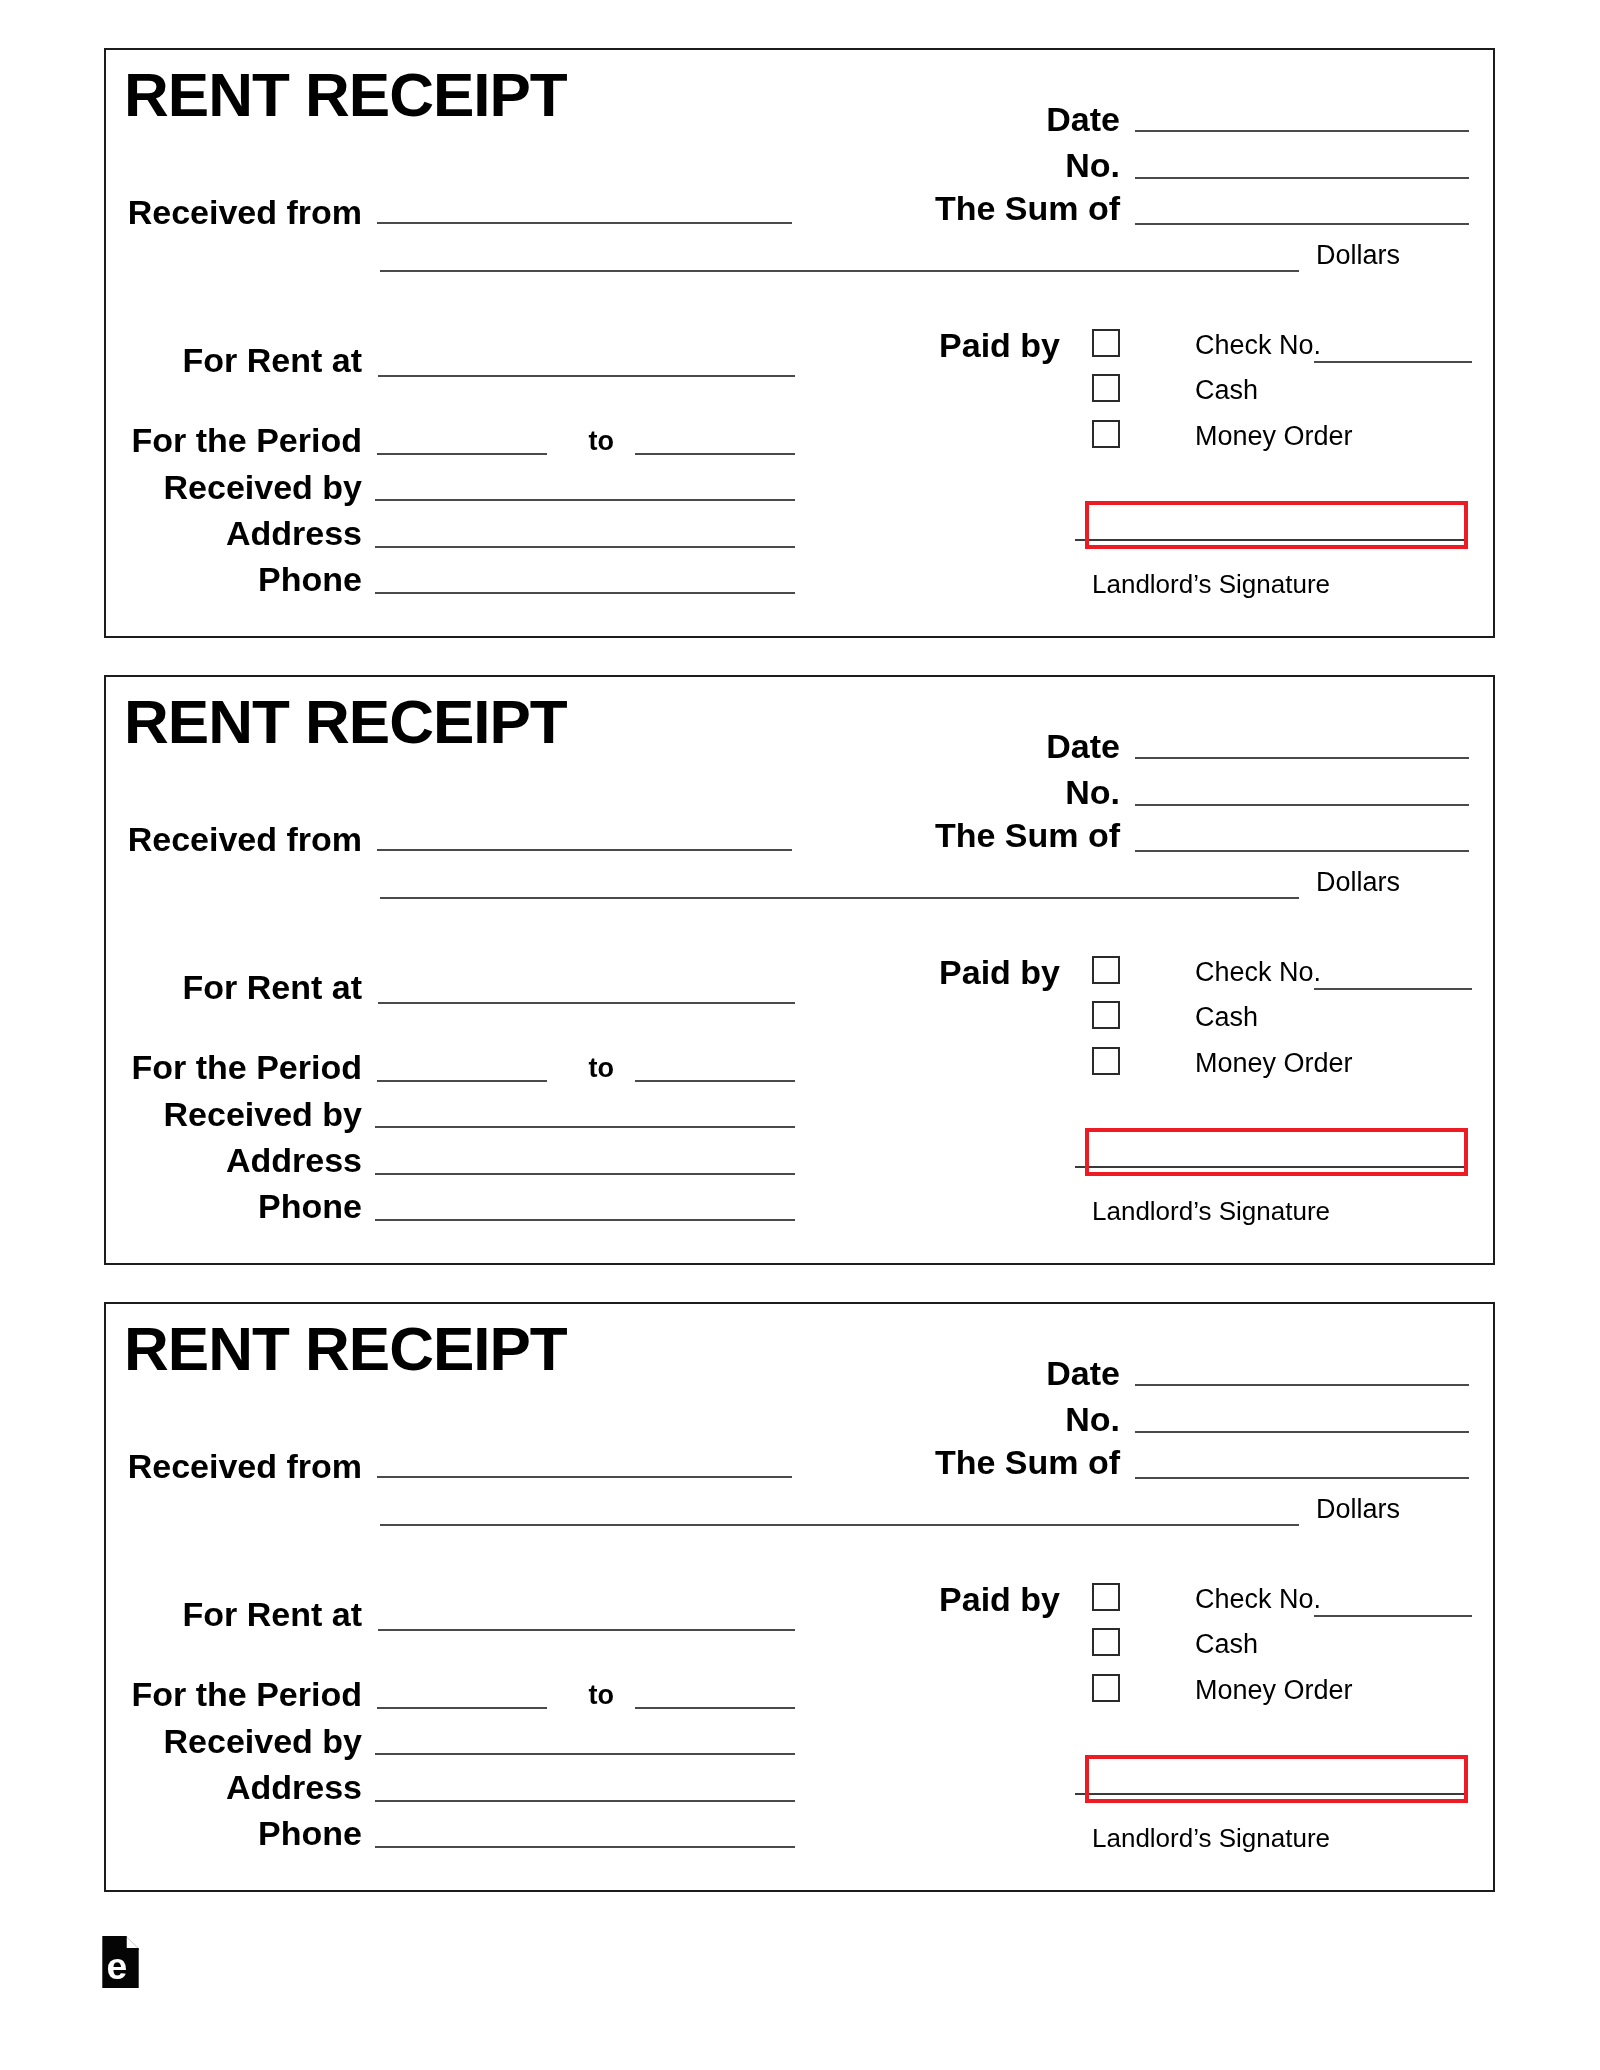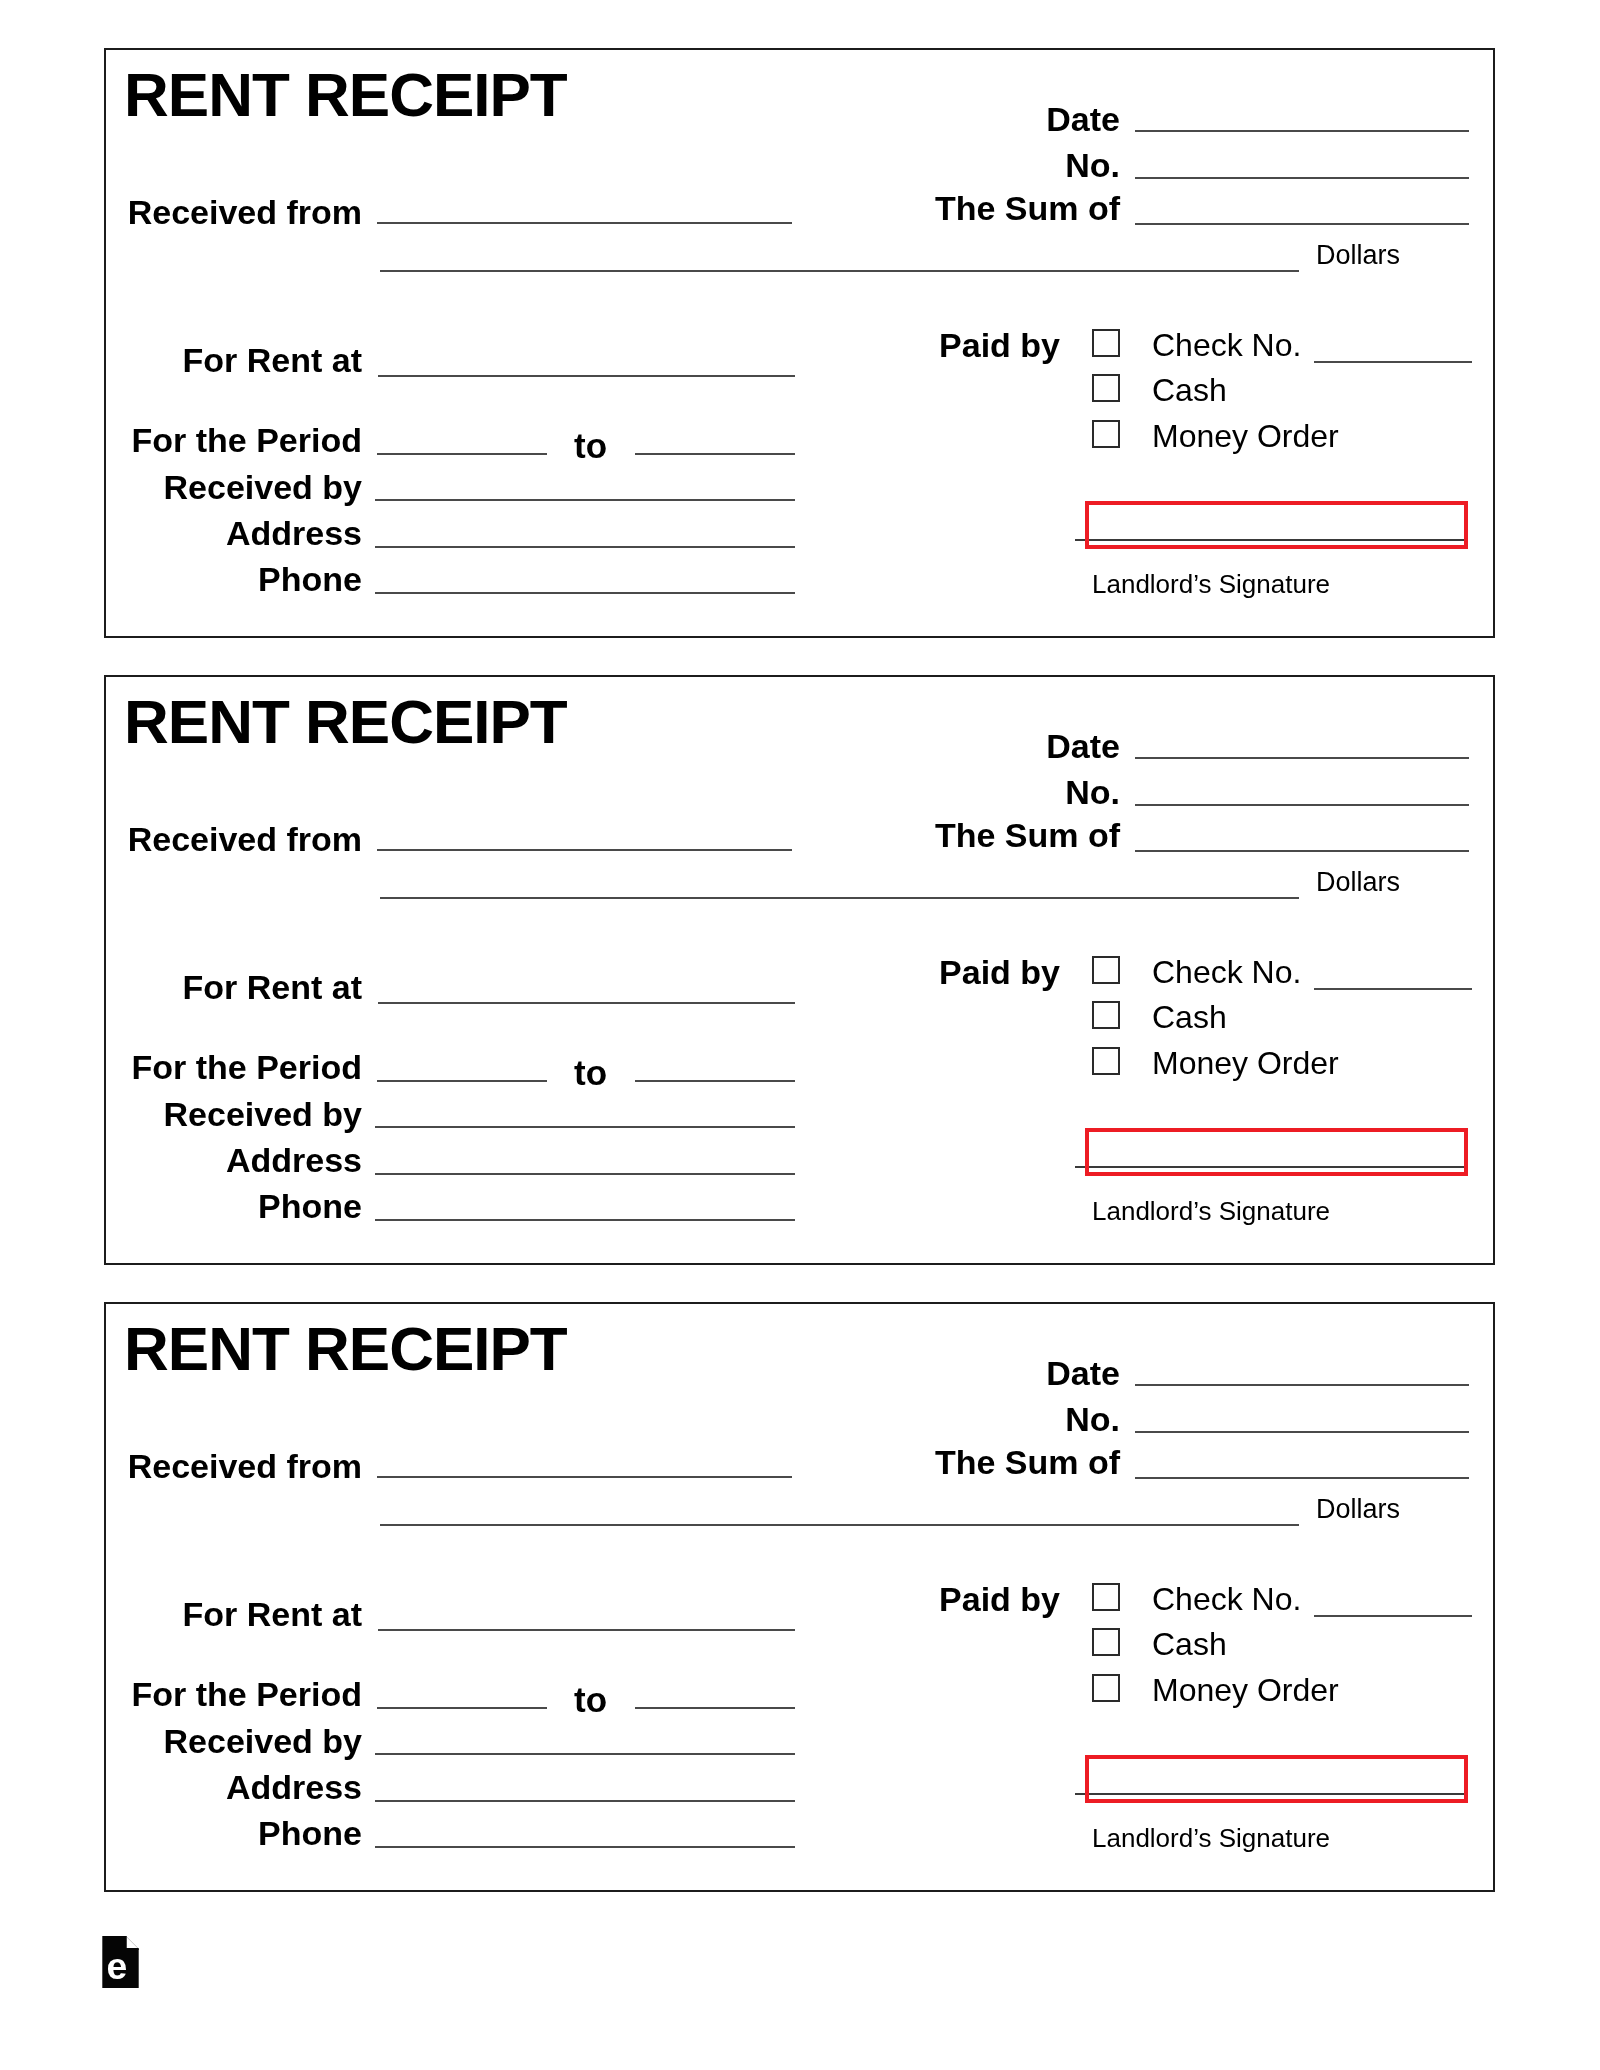--- a/index.html
+++ b/index.html
@@ -26,29 +26,29 @@
     letter-spacing:-1px;white-space:nowrap;
   }
   .lbl{position:absolute;font-size:34px;line-height:30px;font-weight:bold;white-space:nowrap;}
   .fline{position:absolute;height:0;border-top:2px solid #4a4a4a;}
   .leftcol{left:0;width:256px;text-align:right;}
   .rightlab{left:654px;width:360px;text-align:right;}
   .cb{
     position:absolute;width:24px;height:24px;
     border:2px solid #2a2a2a;background:#fff;box-sizing:content-box;
   }
-  .optlab{position:absolute;left:1046px;font-size:32px;line-height:30px;font-weight:normal;white-space:nowrap;}
+  .optlab{position:absolute;left:1089px;font-size:27px;line-height:30px;font-weight:normal;white-space:nowrap;}
   .sigbox{
     position:absolute;left:979px;top:451px;width:383px;height:48px;
     border:4px solid #ed1c24;box-sizing:border-box;background:transparent;
   }
   .sigline{position:absolute;left:969px;top:489px;width:389px;height:0;border-top:2px solid #3a3a3a;}
   .siglab{position:absolute;left:986px;top:519px;font-size:26px;font-weight:normal;white-space:nowrap;}
   .dollars{position:absolute;left:1210px;top:190px;font-size:27px;font-weight:normal;}
-  .tolab{position:absolute;left:468px;top:376px;width:40px;text-align:left;font-size:35px;font-weight:bold;}
+  .tolab{position:absolute;left:468px;top:376px;width:40px;text-align:right;font-size:27px;font-weight:bold;}
   #brand-logo{position:absolute;left:102px;top:1936px;width:37px;height:52px;}
 </style>
 </head>
 <body>
 
 <div id="receipts">
   <div class="receipt" style="border-color: rgb(28, 28, 28);">
     <div class="title">RENT RECEIPT</div>
 
     <div class="lbl rightlab" style="top:54px">Date</div>

